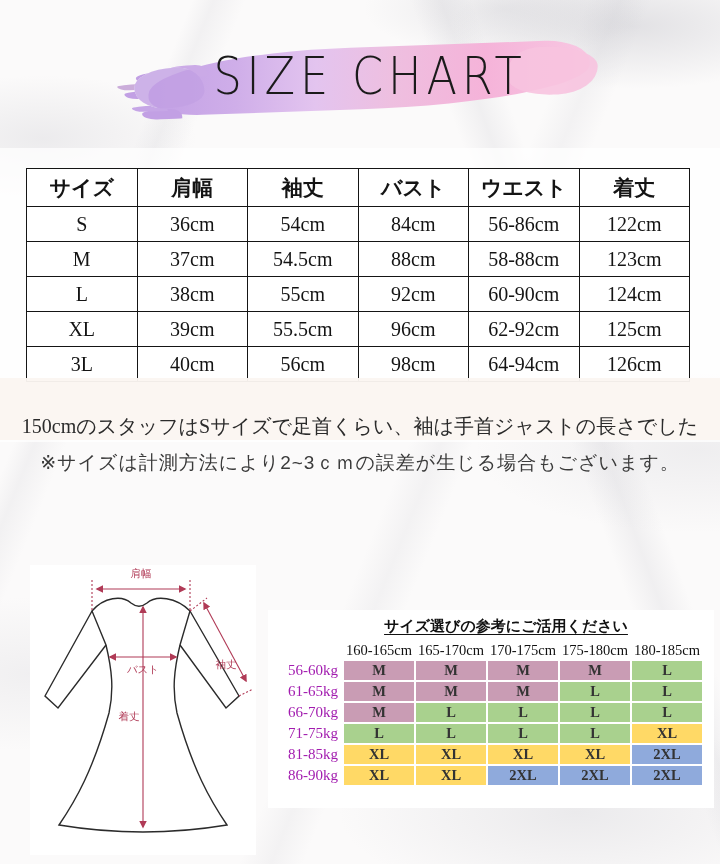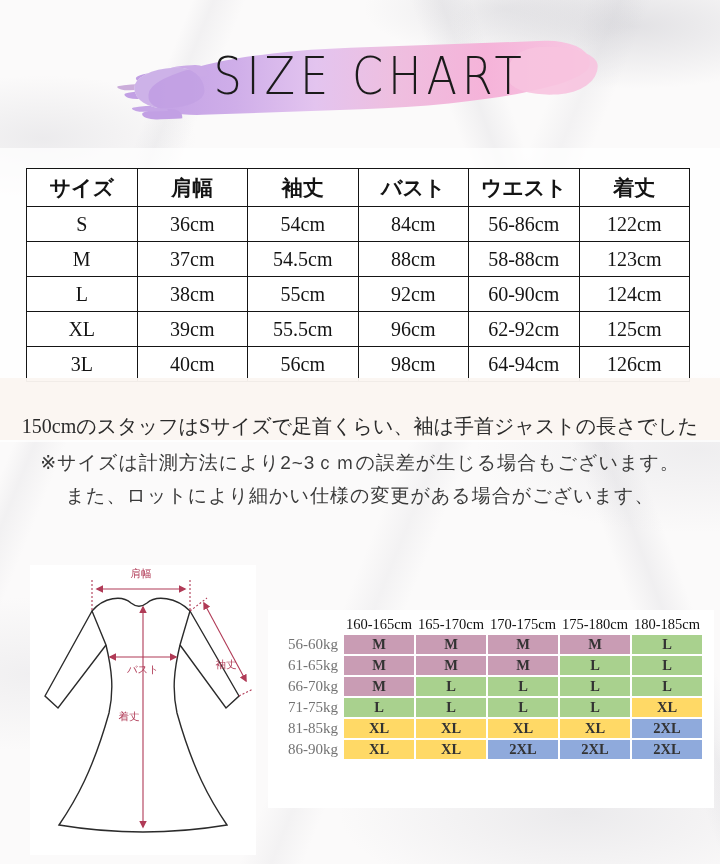--- a/index.html
+++ b/index.html
@@ -76,21 +76,21 @@
   .rec-title{
     margin:7px 0 0 0;padding-left:30px;text-align:center;
     font-size:15px;font-weight:bold;color:#111;
     text-decoration:underline;text-underline-offset:3px;
   }
   table.rec{
     margin:3px 0 0 8px;border-collapse:separate;border-spacing:2px;
     font-family:"Liberation Serif","DejaVu Serif",serif;
   }
   table.rec th{width:70px;height:18px;font-size:14.5px;font-weight:400;color:#111;background:transparent;text-align:center;padding:0;margin-top:24px;}
-  table.rec td.wlabel{width:60px;font-size:15px;color:#737373;text-align:right;padding:0 4px 0 0;background:transparent;}
+  table.rec td.wlabel{width:60px;font-size:15px;color:#a21caf;text-align:right;padding:0 4px 0 0;background:transparent;}
   table.rec td.sz{width:70px;height:19px;text-align:center;font-size:14.5px;font-weight:bold;color:#333;padding:0;}
 </style>
 </head>
 <body>
 
 <div class="brush"></div>
 <div class="title">SIZE CHART</div>
 
 <div class="table-backing"></div>
 <table class="size">
@@ -147,21 +147,20 @@
       </tr>
     </tbody>
   </table>
 
 <div class="fit-band">
   <span>150cmのスタッフはSサイズで足首くらい、袖は手首ジャストの長さでした</span>
 </div>
 
 <div class="disclaimer">
   <div>※サイズは計測方法により2~3ｃｍの誤差が生じる場合もございます。</div>
-  <div>また、ロットにより細かい仕様の変更がある場合がございます、</div>
 </div>
 
 <div class="diagram-panel">
   <svg width="226" height="290" viewBox="0 0 226 290">
     <defs>
       <marker id="ah" viewBox="0 0 10 10" refX="8" refY="5" markerWidth="7" markerHeight="7" orient="auto-start-reverse">
         <path d="M0,0 L10,5 L0,10 z" fill="#b03a56"></path>
       </marker>
     </defs>
 
@@ -182,20 +181,21 @@
       <path d="M174,38 L216,116" marker-start="url(#ah)" marker-end="url(#ah)"></path>
     </g>
     <text class="mlabel" x="111" y="12" text-anchor="middle">肩幅</text>
     <text class="mlabel" x="113" y="108" text-anchor="middle">バスト</text>
     <text class="mlabel" x="196" y="103" text-anchor="middle">袖丈</text>
     <text class="mlabel" x="99" y="155" text-anchor="middle">着丈</text>
   </svg>
 </div>
 
 <div class="rec-panel">
+  <div class="rec-title">サイズ選びの参考にご活用ください</div>
   <table class="rec">
       <tbody>
         <tr>
           <td class="wlabel"></td>
           <th>160-165cm</th>
           <th>165-170cm</th>
           <th>170-175cm</th>
           <th>175-180cm</th>
           <th>180-185cm</th>
         </tr>

